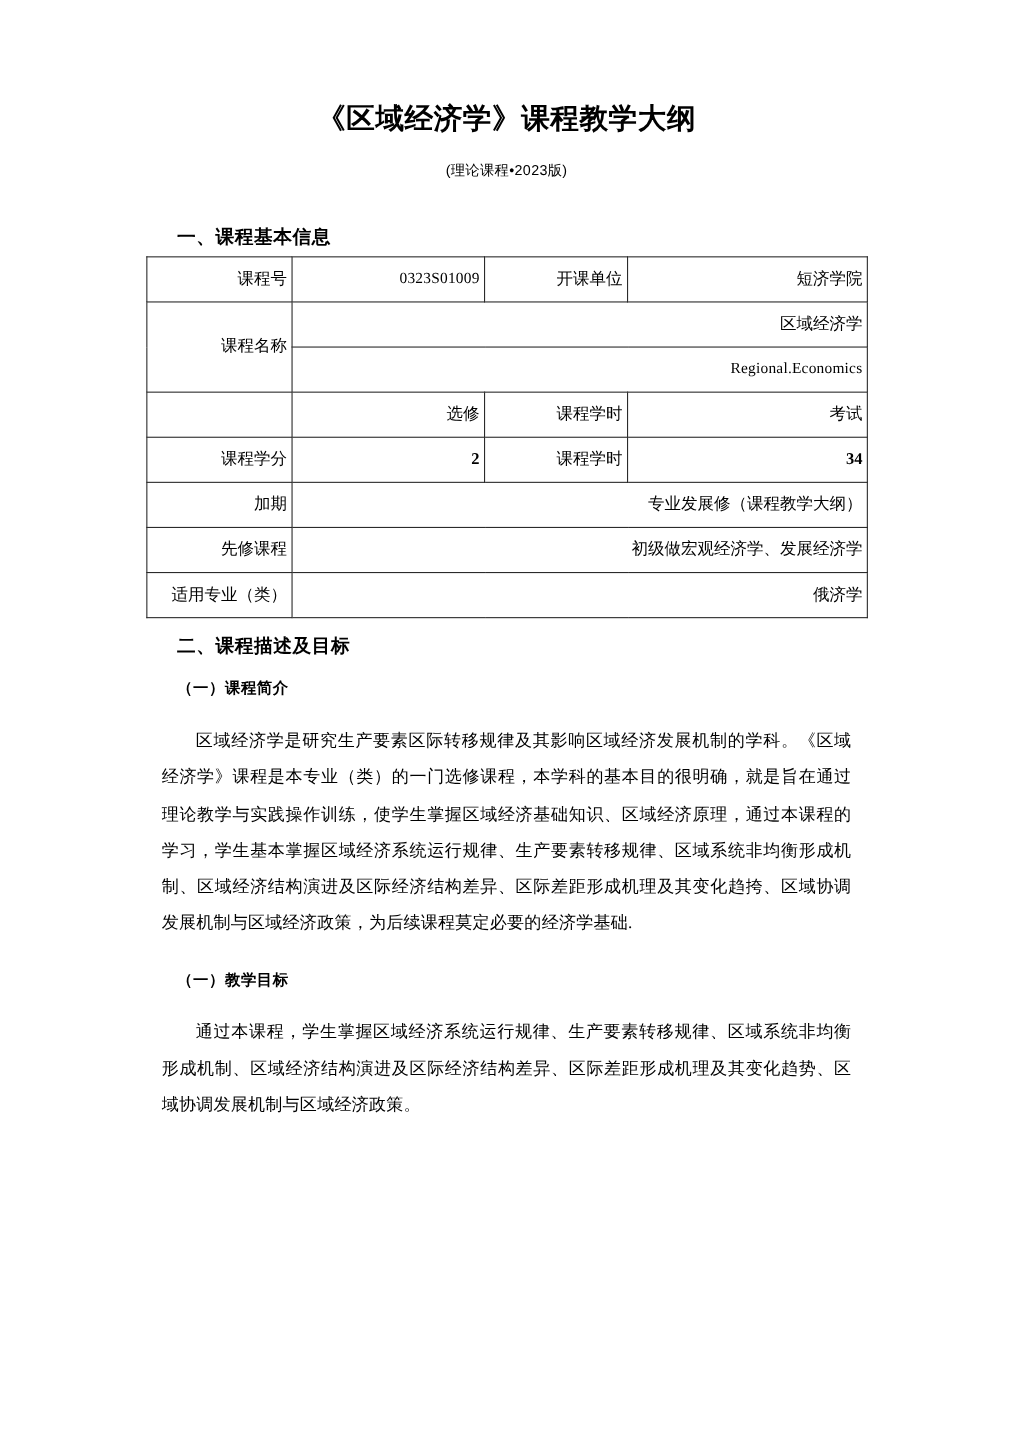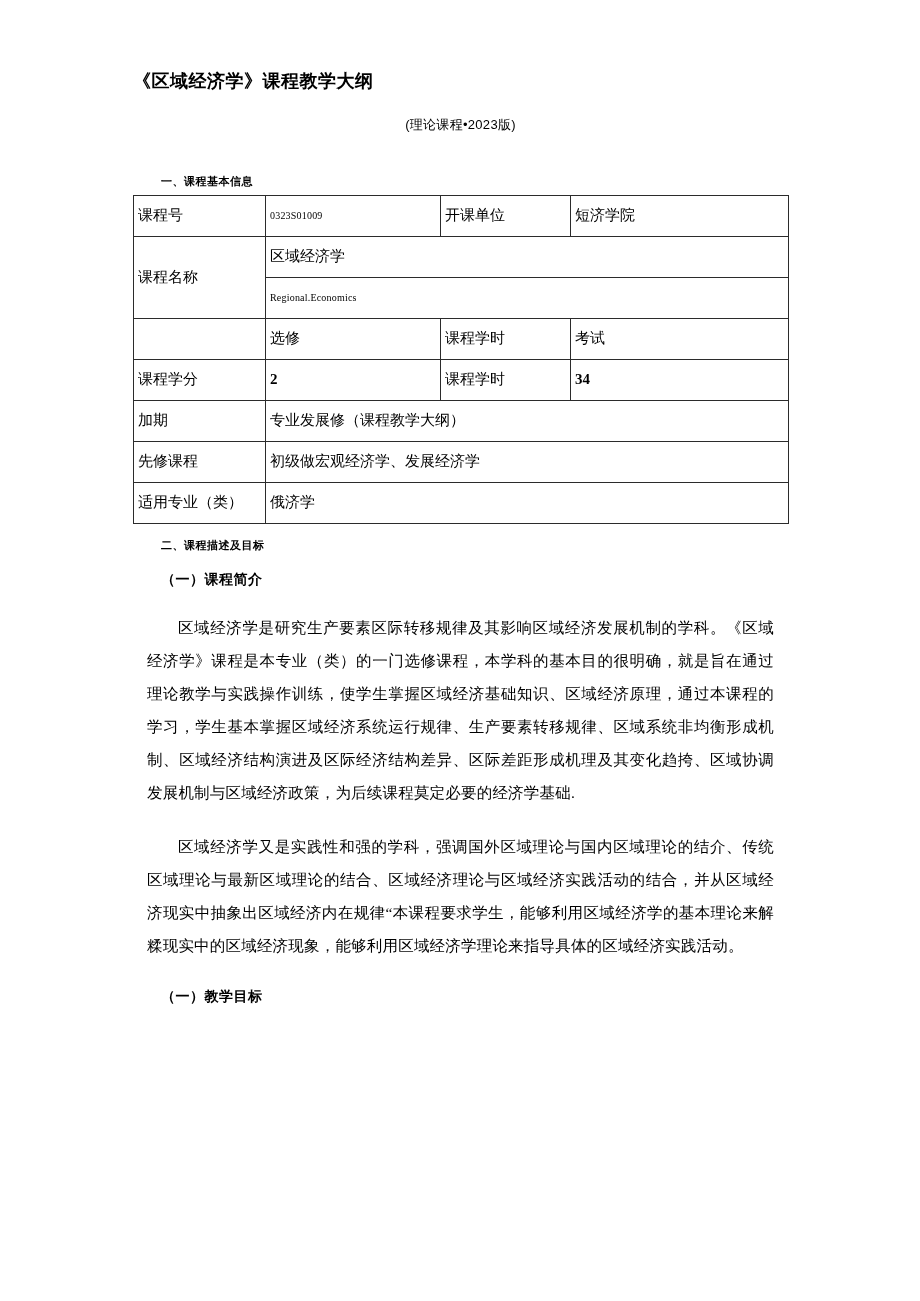--- a/index.html
+++ b/index.html
@@ -19,72 +19,72 @@
     position: absolute;
     left: 133px;
     top: 0;
     width: 655px;
     height: 1301px;
   }
 
   
   .doc-title {
     margin: 0;
-    padding-top: 71px;
-    text-align: left;
+    padding-top: 92px;
+    text-align: center;
     font-family: "Liberation Sans", "DejaVu Sans", sans-serif;
     font-weight: bold;
-    font-size: 18px;
+    font-size: 26px;
     letter-spacing: 0.5px;
     line-height: 1.2;
   }
   .doc-subtitle {
     margin: 0;
     padding-top: 23px;
     text-align: center;
     font-family: "Liberation Sans", "DejaVu Sans", sans-serif;
     font-size: 13px;
     letter-spacing: 0.3px;
   }
 
   
   .section-heading {
     font-family: "Liberation Sans", "DejaVu Sans", sans-serif;
     font-weight: bold;
-    font-size: 11px;
+    font-size: 17px;
     margin: 0;
     padding: 0 0 6px 28px;
     letter-spacing: 0.5px;
   }
   .heading-top-1 { padding-top: 40px; }
   .heading-top-2 { padding-top: 14px; }
 
   
   table.info {
     border-collapse: collapse;
     width: 655px;
     table-layout: fixed;
     font-size: 15px;
     line-height: 1.4;
   }
   table.info td {
     border: 1px solid #2b2b2b;
     height: 34px;
-    text-align: left;
+    text-align: right;
     vertical-align: middle;
     padding: 3px 4px;
     font-family: "Liberation Serif", "DejaVu Serif", serif;
   }
   td.cell-left {
     text-align: left;
     padding-left: 8px;
   }
   td.mono {
     font-family: "Liberation Mono", "DejaVu Sans Mono", monospace;
-    font-size: 10px;
+    font-size: 14px;
     letter-spacing: 0.2px;
   }
   td.num {
     font-weight: bold;
     font-family: "Liberation Serif", "DejaVu Serif", serif;
   }
   .col-a { width: 132px; }
   .col-b { width: 175px; }
   .col-c { width: 130px; }
   .col-d { width: 218px; }
@@ -164,17 +164,17 @@
         <td>适用专业（类）</td>
         <td colspan="3">俄济学</td>
       </tr>
     </tbody>
   </table>
 
   <h2 class="section-heading heading-top-2">二、课程描述及目标</h2>
 
   <div class="subhead">（一）课程简介</div>
   <p class="body">区域经济学是研究生产要素区际转移规律及其影响区域经济发展机制的学科。《区域经济学》课程是本专业（类）的一门选修课程，本学科的基本目的很明确，就是旨在通过理论教学与实践操作训练，使学生掌握区域经济基础知识、区域经济原理，通过本课程的学习，学生基本掌握区域经济系统运行规律、生产要素转移规律、区域系统非均衡形成机制、区域经济结构演进及区际经济结构差异、区际差距形成机理及其变化趋挎、区域协调发展机制与区域经济政策，为后续课程莫定必要的经济学基础.</p>
-  <p class="body">区域经济学又是实践性和强的学科，强调国外区域理论与国内区域理论的结介、传统区域理论与最新区域理论的结合、区域经济理论与区域经济实践活动的结合，并从区域经济现实中抽象出区域经济内在规律“本课程要求学生，能够利用区域经济学的基本理论来解糅现实中的区域经济现象，能够利用区域经济学理论来指导具体的区域经济实践活动。</p>
 
   <div class="subhead">（一）教学目标</div>
+  <p class="body">通过本课程，学生掌握区域经济系统运行规律、生产要素转移规律、区域系统非均衡形成机制、区域经济结构演进及区际经济结构差异、区际差距形成机理及其变化趋势、区域协调发展机制与区域经济政策。</p>
 
 </div>
 
 </body></html>

